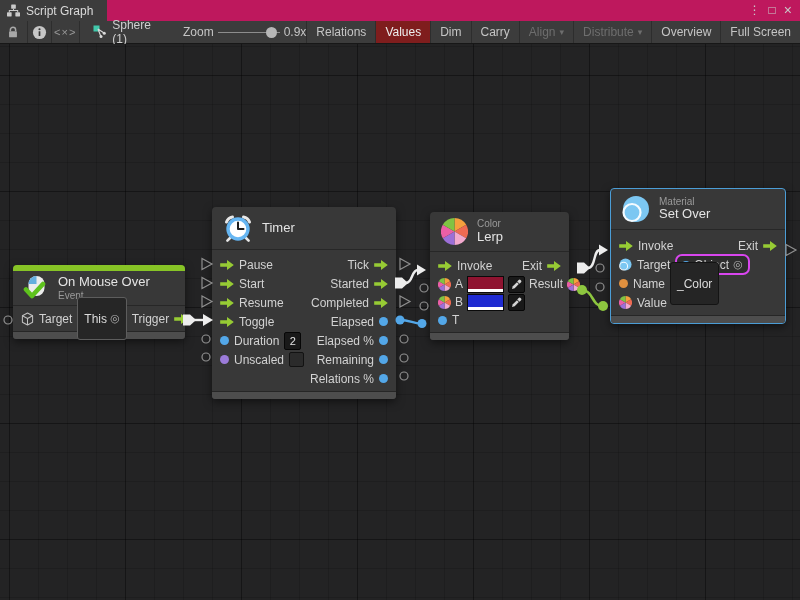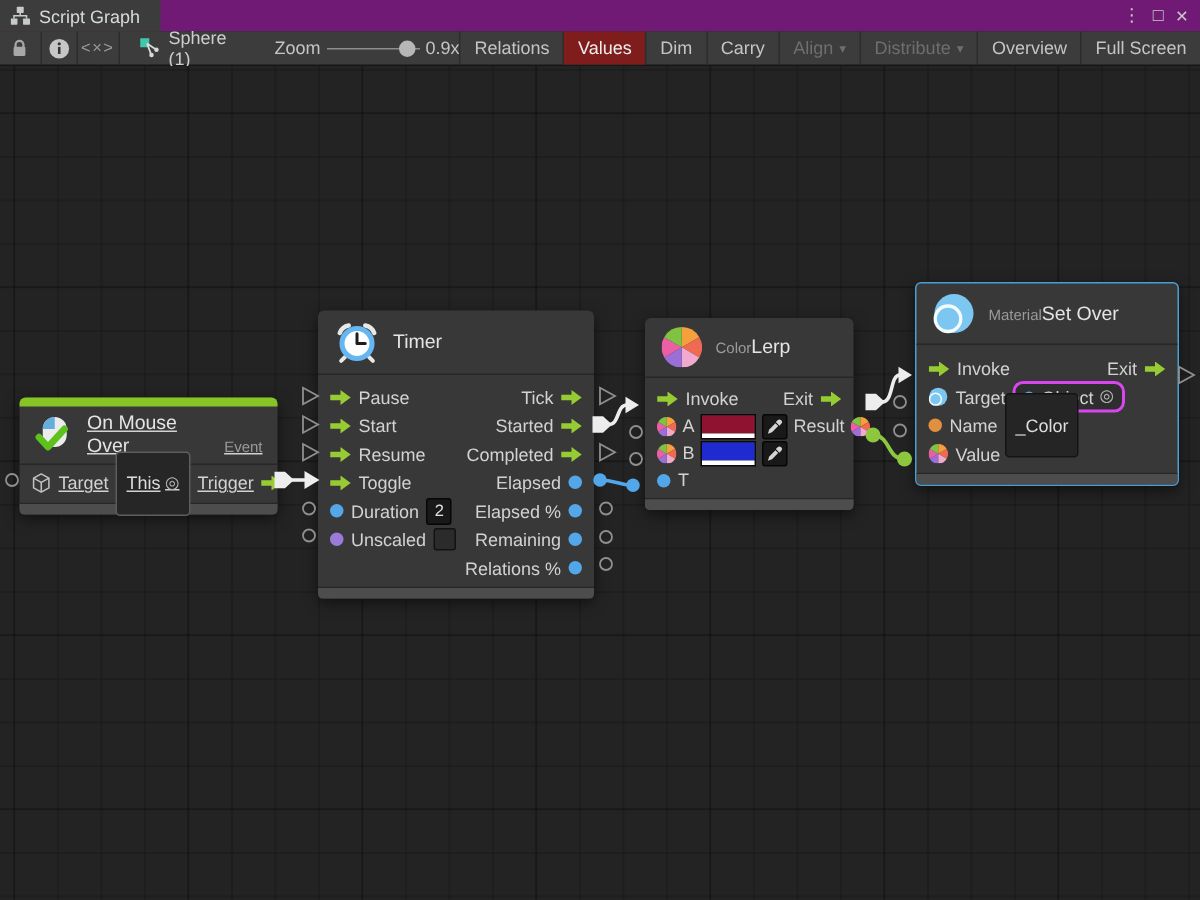--- a/index.html
+++ b/index.html
@@ -1,21 +1,21 @@
 <!DOCTYPE html>
 <html><head>
 <meta charset="utf-8">
 <style>
   html,body{margin:0;padding:0;width:800px;height:600px;overflow:hidden;
     font-family:"Liberation Sans",sans-serif;background:#232324;
     -webkit-font-smoothing:antialiased;}
   .app{position:relative;width:800px;height:600px;background:#232324;}
 
   
-  .tabbar{position:absolute;left:0;top:0;width:800px;height:21px;background:#701a75;
+  .tabbar{position:absolute;left:0;top:0;width:800px;height:21px;background:#be185d;
     display:flex;align-items:center;}
   .tab{height:21px;background:#3c3c3c;display:flex;align-items:center;gap:6px;
     padding:0 14px 0 7px;color:#dadada;font-size:12px;}
   .win-controls{margin-left:auto;display:flex;align-items:center;gap:8px;padding-right:8px;
     color:#c9c9c9;font-size:12px;}
   .win-controls span{cursor:default;line-height:21px;}
 
   
   .toolbar{position:absolute;left:0;top:21px;width:800px;height:22px;background:#3c3c3c;
     display:flex;align-items:center;color:#c5c5c5;font-size:12px;border-bottom:1px solid #171717;}
@@ -44,21 +44,21 @@
       linear-gradient(to bottom, rgba(0,0,0,.15) 1px, transparent 1px);
     background-size:116px 116px,116px 116px,29px 29px,29px 29px;
     background-position:9px 0,0 31px,9px 0,0 2px;}
 
   
   .node{position:absolute;background:#383838;border-radius:4px;z-index:2;
     box-shadow:0 3px 9px rgba(0,0,0,.5);color:#d2d2d2;font-size:12px;box-sizing:border-box;}
   .node.selected{border:1px solid #4b9dd6;}
   .accent{height:6px;border-radius:4px 4px 0 0;}
   .nhead{display:flex;align-items:center;gap:9px;padding:6px 11px;border-bottom:1px solid #272727;}
-  .nhead .tcol{display:flex;flex-direction:row;justify-content:center;line-height:1.15;align-items:flex-end;}
+  .nhead .tcol{display:flex;flex-direction:column;justify-content:center;line-height:1.15;}
   .ncat{font-size:10px;color:#9a9a9a;}
   .ntitle{font-size:13px;color:#e4e4e4;}
   .rows{padding:5px 0 3px;}
   .row{display:flex;align-items:center;gap:5px;padding:0 8px;}
   .row .rside{margin-left:auto;display:flex;align-items:center;gap:5px;}
   .h19{height:19px;} .h18{height:18px;} .h25{height:25px;}
   .nfoot{height:7px;background:#4d4d4d;border-top:1px solid #262626;border-radius:0 0 3px 3px;}
   .lbl{white-space:nowrap;}
   .dot{width:9px;height:9px;border-radius:50%;display:inline-block;flex:0 0 auto;}
   .b-dot{background:#53a7e8;} .p-dot{background:#9b7bd9;} .o-dot{background:#e0903f;}
@@ -206,21 +206,21 @@
         <span>Distribute</span>
         <span class="caret">▾</span>
       </div>
       <div class="gbtn">Overview</div>
       <div class="gbtn">Full Screen</div>
     </div>
   </div>
 
   <div class="canvas"></div>
 
-  <div class="node" style="left:13px;top:265px;width:172px;text-decoration:underline;">
+  <div class="node" style="left:13px;top:265px;width:172px;">
     <div class="accent" style="background:#87c426;"></div>
     <div class="nhead" style="padding:4px 10px;">
       <svg class="ico" width="26" height="26">
           <use href="#i-mouse"></use>
         </svg>
       <div class="tcol">
         <span class="ntitle">On Mouse Over</span>
         <span class="ncat">Event</span>
       </div>
     </div>

